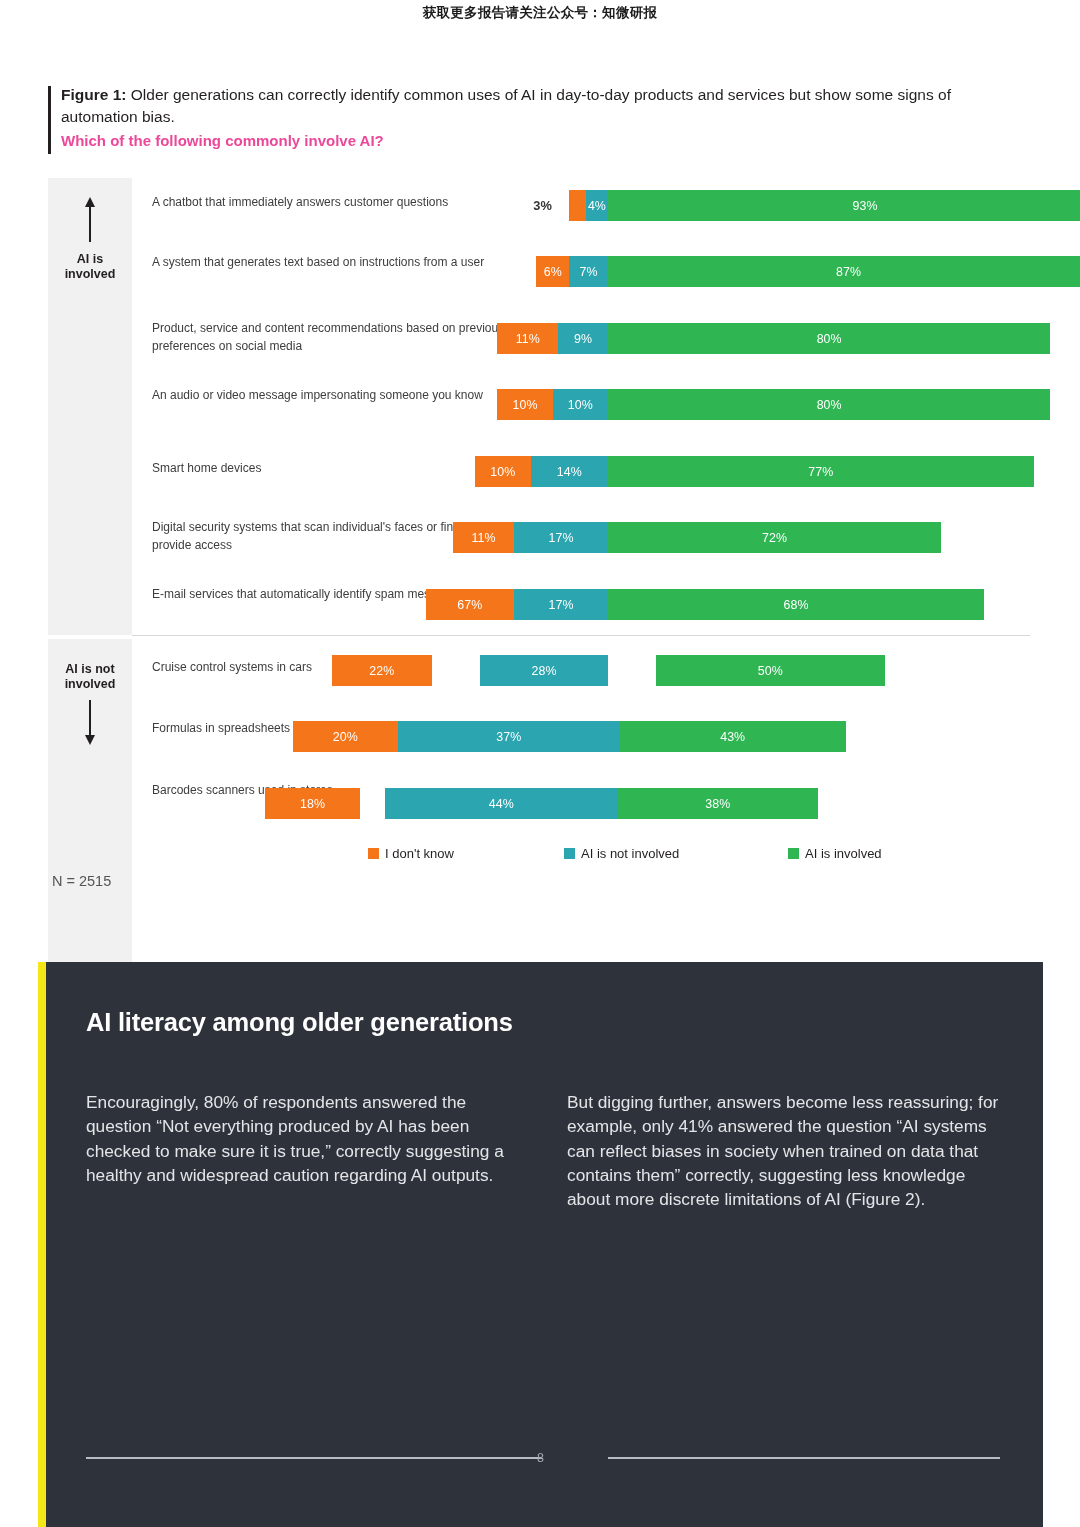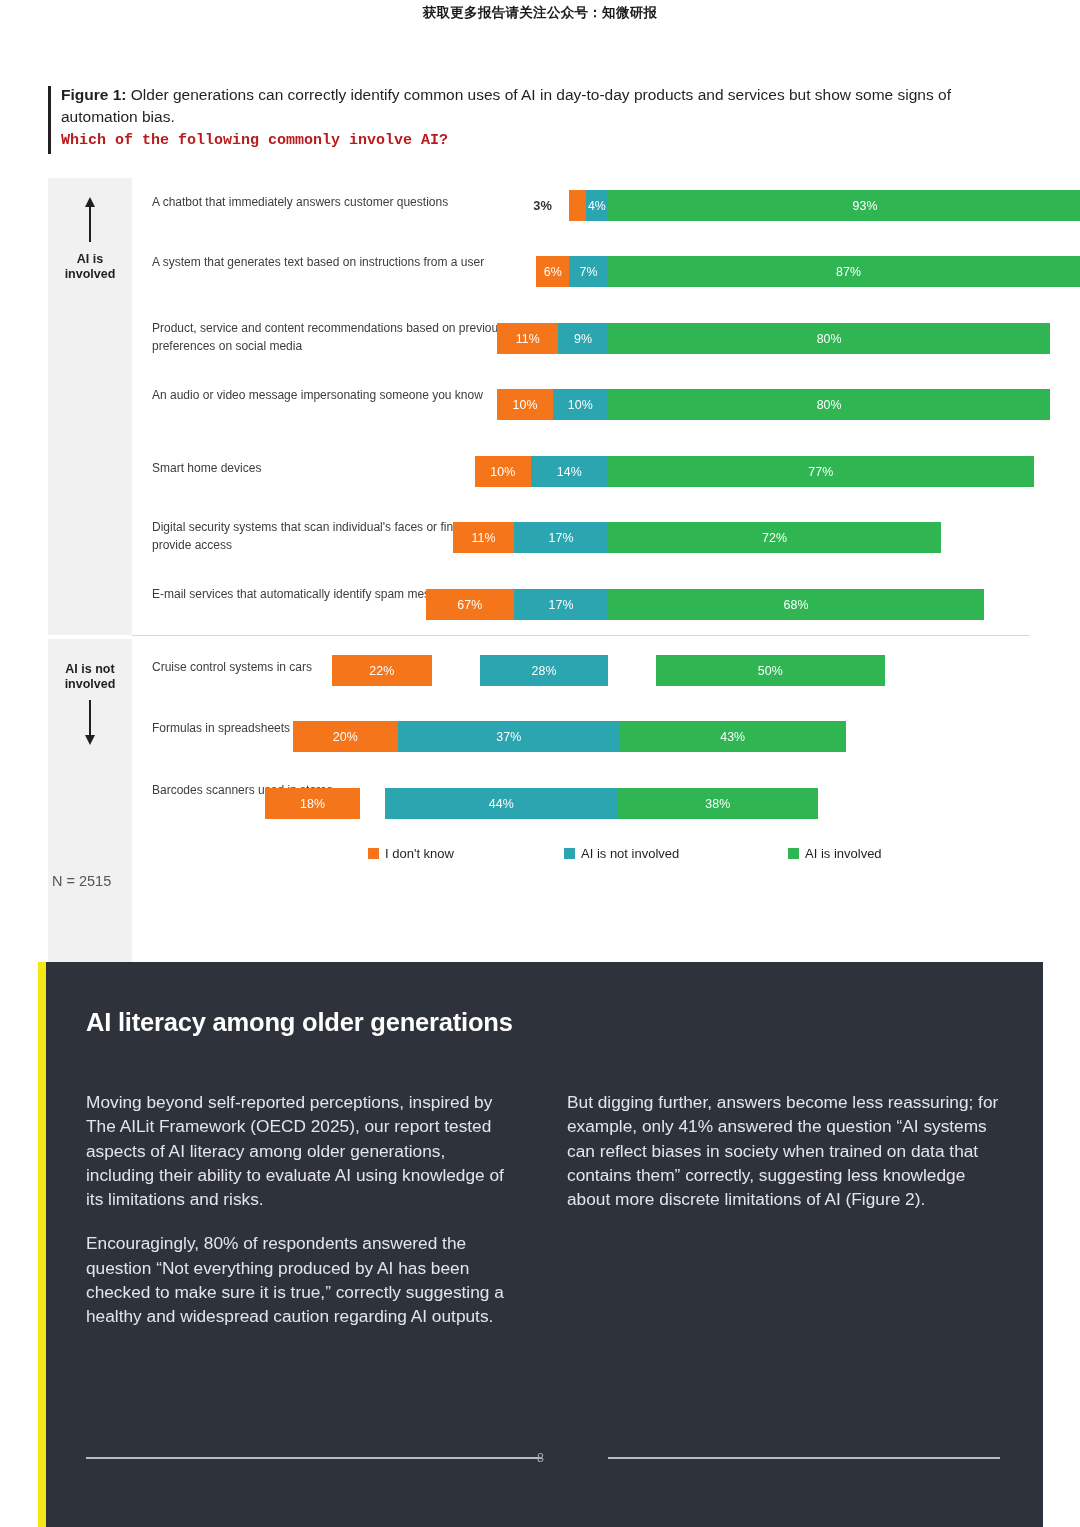--- a/index.html
+++ b/index.html
@@ -19,21 +19,21 @@
   }
 
   
   .fig-wrap { position:absolute; left:48px; top:84px; width:968px; }
   .fig-wrap .rule {
     position:absolute; left:0; top:2px; width:3px; height:68px; background:#231f20;
   }
   .fig-text { padding-left:13px; }
   .fig-line1 { font-size:15.5px; line-height:22px; color:#231f20; }
   .fig-line1 b { font-weight:bold; }
-  .fig-q { font-size:15px; font-weight:bold; line-height:22px; margin-top:2px; color:#b91c1c;font-family:Liberation Mono, monospace; }
+  .fig-q { font-size:15px; font-weight:bold; line-height:22px; margin-top:2px; color:#ec4899; }
 
   
   #chart { position:absolute; left:48px; top:178px; width:982px; height:660px; }
 
   .side-band {
     position:absolute; left:0; top:0; width:84px; background:#f1f1f1;
   }
   .band-top { top:0; height:457px; }
   .band-bot { top:461px; height:376px; }
 
@@ -280,21 +280,20 @@
       </div>
     </div>
 </div>
 
 <div class="nval">N = 2515</div>
 
 <div id="panel">
   <div class="ybar"></div>
   <div class="p-title">AI literacy among older generations</div>
   <div class="col col-l" id="col-left">
-      <p>Moving beyond self-reported perceptions, inspired by The AILit Framework (OECD 2025), our report tested aspects of AI literacy among older generations, including their ability to evaluate AI using knowledge of its limitations and risks.</p>
       <p>Encouragingly, 80% of respondents answered the question “Not everything produced by AI has been checked to make sure it is true,” correctly suggesting a healthy and widespread caution regarding AI outputs.</p>
     </div>
   <div class="col col-r" id="col-right">
       <p>But digging further, answers become less reassuring; for example, only 41% answered the question “AI systems can reflect biases in society when trained on data that contains them” correctly, suggesting less knowledge about more discrete limitations of AI (Figure 2).</p>
     </div>
   <div class="footer">
     <div class="f-rule f-rule-l"></div>
     <div class="f-rule f-rule-r"></div>
     <div class="f-num">8</div>
   </div>

